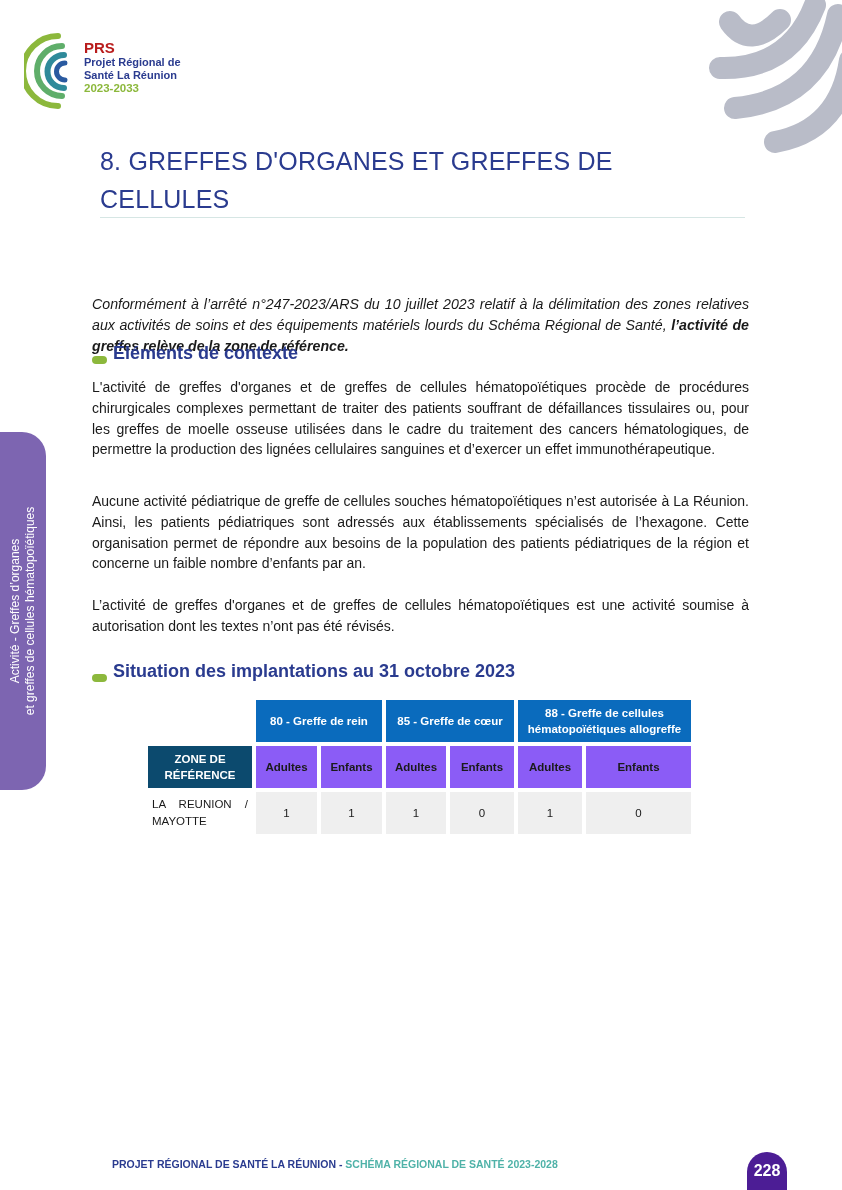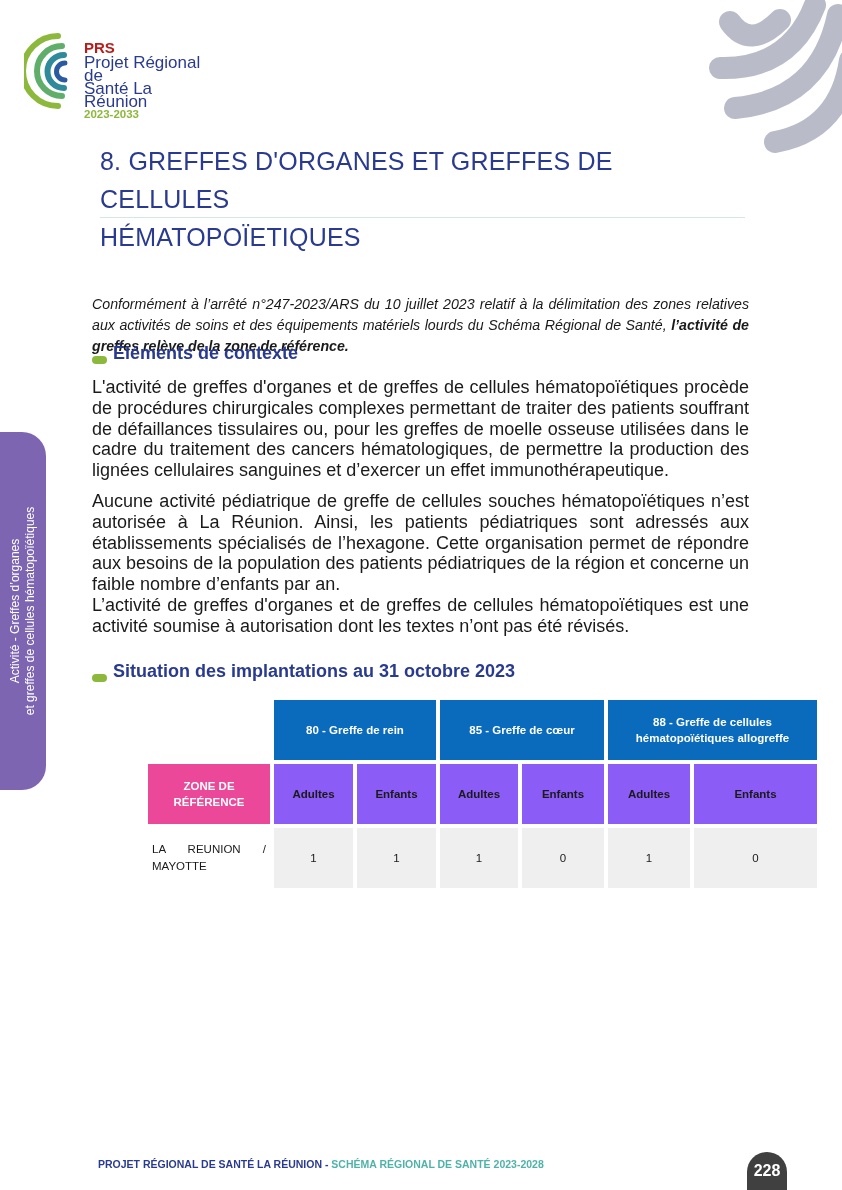--- a/index.html
+++ b/index.html
@@ -2,48 +2,48 @@
 <html><head>
 <meta charset="utf-8">
 <style>
   html, body { margin:0; padding:0; }
   body { width:842px; height:1190px; position:relative; background:#fff; overflow:hidden;
          font-family:"Liberation Sans", "DejaVu Sans", sans-serif; color:#1a1a1a; }
   .logo { position:absolute; left:24px; top:30px; width:180px; height:82px; }
   .logo-arcs { position:absolute; left:0; top:0; width:60px; height:82px; }
   .logo-text { position:absolute; left:60px; top:10px; line-height:13px; }
   .logo-prs { font-weight:bold; color:#b91c1c; font-size:15px; line-height:16px; }
-  .logo-line { color:#2a3b8f; font-weight:normal; font-size:17px; }
+  .logo-line { color:#2a3b8f; font-weight:bold; font-size:11px; }
   .logo-years { color:#8cb83c; font-weight:bold; font-size:11.5px; }
   .deco { position:absolute; right:0; top:0; width:152px; height:160px; }
   .title { position:absolute; left:100px; top:142px; width:645px; color:#2a3b8f;
            font-size:25px; line-height:38px; letter-spacing:0.2px; }
   .title-rule { position:absolute; left:100px; top:217px; width:645px; height:1px; background:#d6e6e4; }
   .intro { position:absolute; left:92px; top:262px; width:657px; font-size:14.2px; line-height:20.8px;
            text-align:justify;margin-top:32px; }
   .intro i { font-style:italic; }
   .section-head { position:absolute; left:92px; color:#2a3b8f; font-weight:bold; font-size:18px;
                   display:flex; align-items:flex-end; }
   .bullet { display:inline-block; width:15px; height:8px; border-radius:4px; background:#8cb83c; margin-right:6px; }
-  .para { position:absolute; left:92px; width:657px; font-size:18px; line-height:20.8px; text-align:justify; }
+  .para { position:absolute; left:92px; width:657px; font-size:14px; line-height:20.8px; text-align:justify; }
   table.impl { position:absolute; left:144px; top:696px; border-collapse:separate; border-spacing:4px 4px; font-size:11.5px; }
-  table.impl td { text-align:center; vertical-align:middle; padding:9px; }
+  table.impl td { text-align:center; vertical-align:middle; padding:0; }
   .th-blue { background:#0a6bbd; color:#fff; font-weight:bold; height:42px; }
-  .th-navy { background:#ec4899; color:#fff; font-weight:bold; height:42px; line-height:16px; }
+  .th-navy { background:#0c4a6e; color:#fff; font-weight:bold; height:42px; line-height:16px; }
   .th-gray { background:#8b5cf6; color:#1a1a1a; font-weight:bold; height:42px; }
   .td-val { background:#efefef; height:42px; }
   .td-zone { background:#efefef; text-align:justify !important; padding:0 4px !important; line-height:17px;margin-top:11px; }
   .side-tab { position:absolute; left:0; top:432px; width:46px; height:358px; background:#7d65b1;
               border-radius:0 24px 24px 0; }
   .side-text { position:absolute; left:23px; top:611px; transform:translate(-50%,-50%) rotate(-90deg);
                color:#fff; font-size:12px; line-height:15px; text-align:center; white-space:nowrap; }
-  .footer { position:absolute; left:52px; top:1158px; font-size:10.5px; font-weight:bold;padding-left:46px; }
+  .footer { position:absolute; left:66px; top:1158px; font-size:10.5px; font-weight:bold;padding-left:46px; }
   .footer .a { color:#2a3b8f; }
   .footer .b { color:#4fb2a8; }
-  .page-badge { position:absolute; left:747px; top:1152px; width:40px; height:38px; background:#404040;
+  .page-badge { position:absolute; left:747px; top:1152px; width:40px; height:38px; background:#4c1d95;
                 border-radius:20px 20px 0 0; color:#fff; font-weight:bold; font-size:16px;
                 display:flex; align-items:center; justify-content:center; }
 </style>
 </head>
 <body>
 
 <div class="logo">
   <svg class="logo-arcs" viewBox="0 0 60 82">
     <path d="M34 6 A34 34 0 0 0 34 76" fill="none" stroke="#8cb83c" stroke-width="6" stroke-linecap="round"></path>
     <path d="M38 16 A25 25 0 0 0 38 66" fill="none" stroke="#5fae6a" stroke-width="6" stroke-linecap="round"></path>
@@ -60,21 +60,20 @@
 
 <svg class="deco" viewBox="0 0 152 160">
   <path d="M40 22 Q60 50 90 20" fill="none" stroke="#b9bcc8" stroke-width="22" stroke-linecap="round"></path>
   <path d="M30 68 Q100 70 125 5" fill="none" stroke="#b9bcc8" stroke-width="22" stroke-linecap="round"></path>
   <path d="M45 108 Q130 100 148 15" fill="none" stroke="#b9bcc8" stroke-width="22" stroke-linecap="round"></path>
   <path d="M85 142 Q150 130 160 60" fill="none" stroke="#b9bcc8" stroke-width="22" stroke-linecap="round"></path>
 </svg>
 
 <div class="title">
   <div>8. GREFFES D'ORGANES ET GREFFES DE CELLULES</div>
-  <div>HÉMATOPOÏETIQUES</div>
 </div>
 <div class="title-rule"></div>
 
 <div class="intro">
   <i>Conformément à l’arrêté n°247-2023/ARS du 10 juillet 2023 relatif à </i><i>la délimitation des zones relatives aux activités de soins et des équipements matériels lourds du Schéma Régional de Santé,</i>
   <b><i>l’activité de greffes relève de la zone de référence.</i></b>
 </div>
 
 <div class="section-head" style="top:343px;">
   <span class="bullet"></span>

